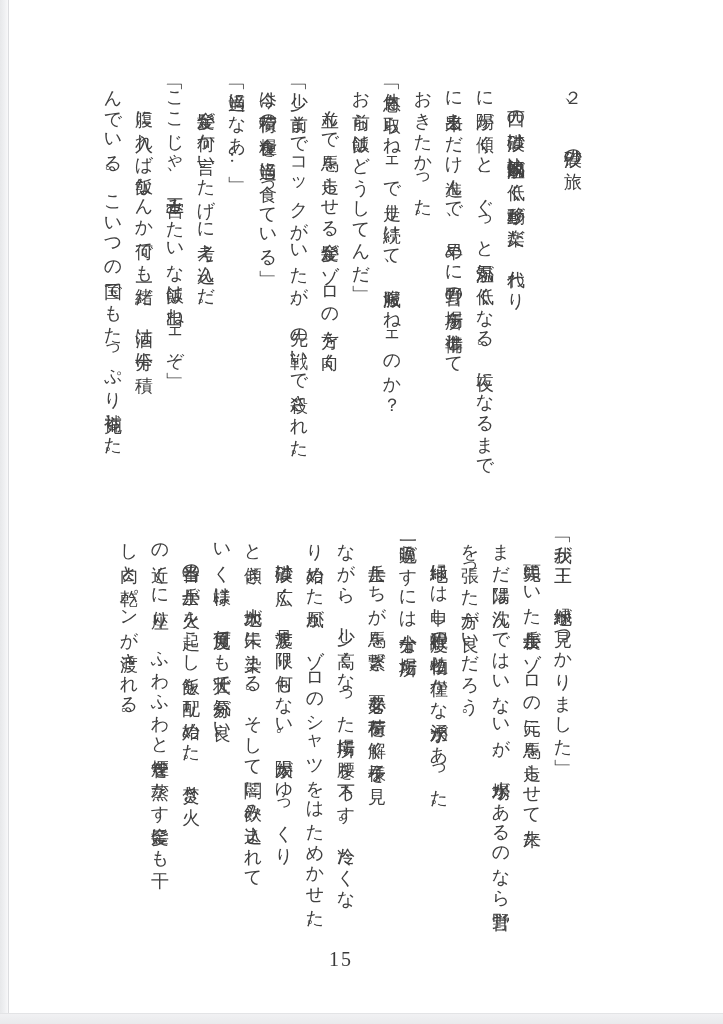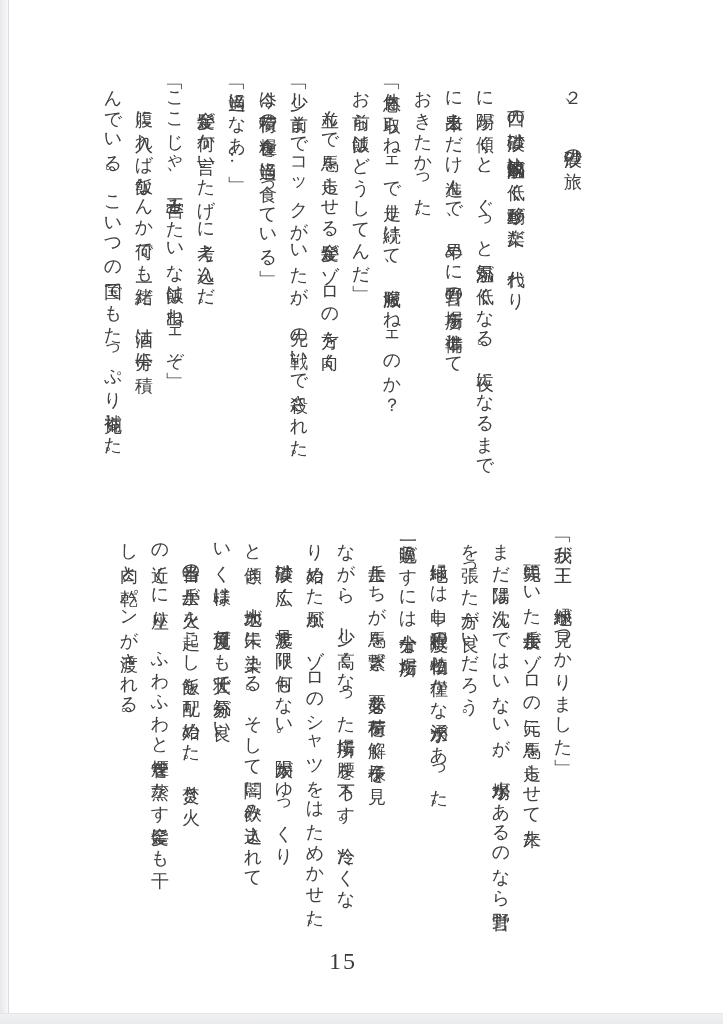--- a/index.html
+++ b/index.html
@@ -47,21 +47,21 @@
   .chapter-title {
     line-height: 31px;
     margin-left: 26px;           
     white-space: nowrap;
   }
   .lines-wrap { display: contents; }
   .page-num {
     position: absolute;
     left: 329px;
     top: 948px;
-    font-size: 24px;
+    font-size: 20px;
     letter-spacing: 2px;
     color: #3a3a3a;
   }
 </style>
 </head>
 <body>
 
 <div class="page">
 
   <div class="edge-left"></div>

